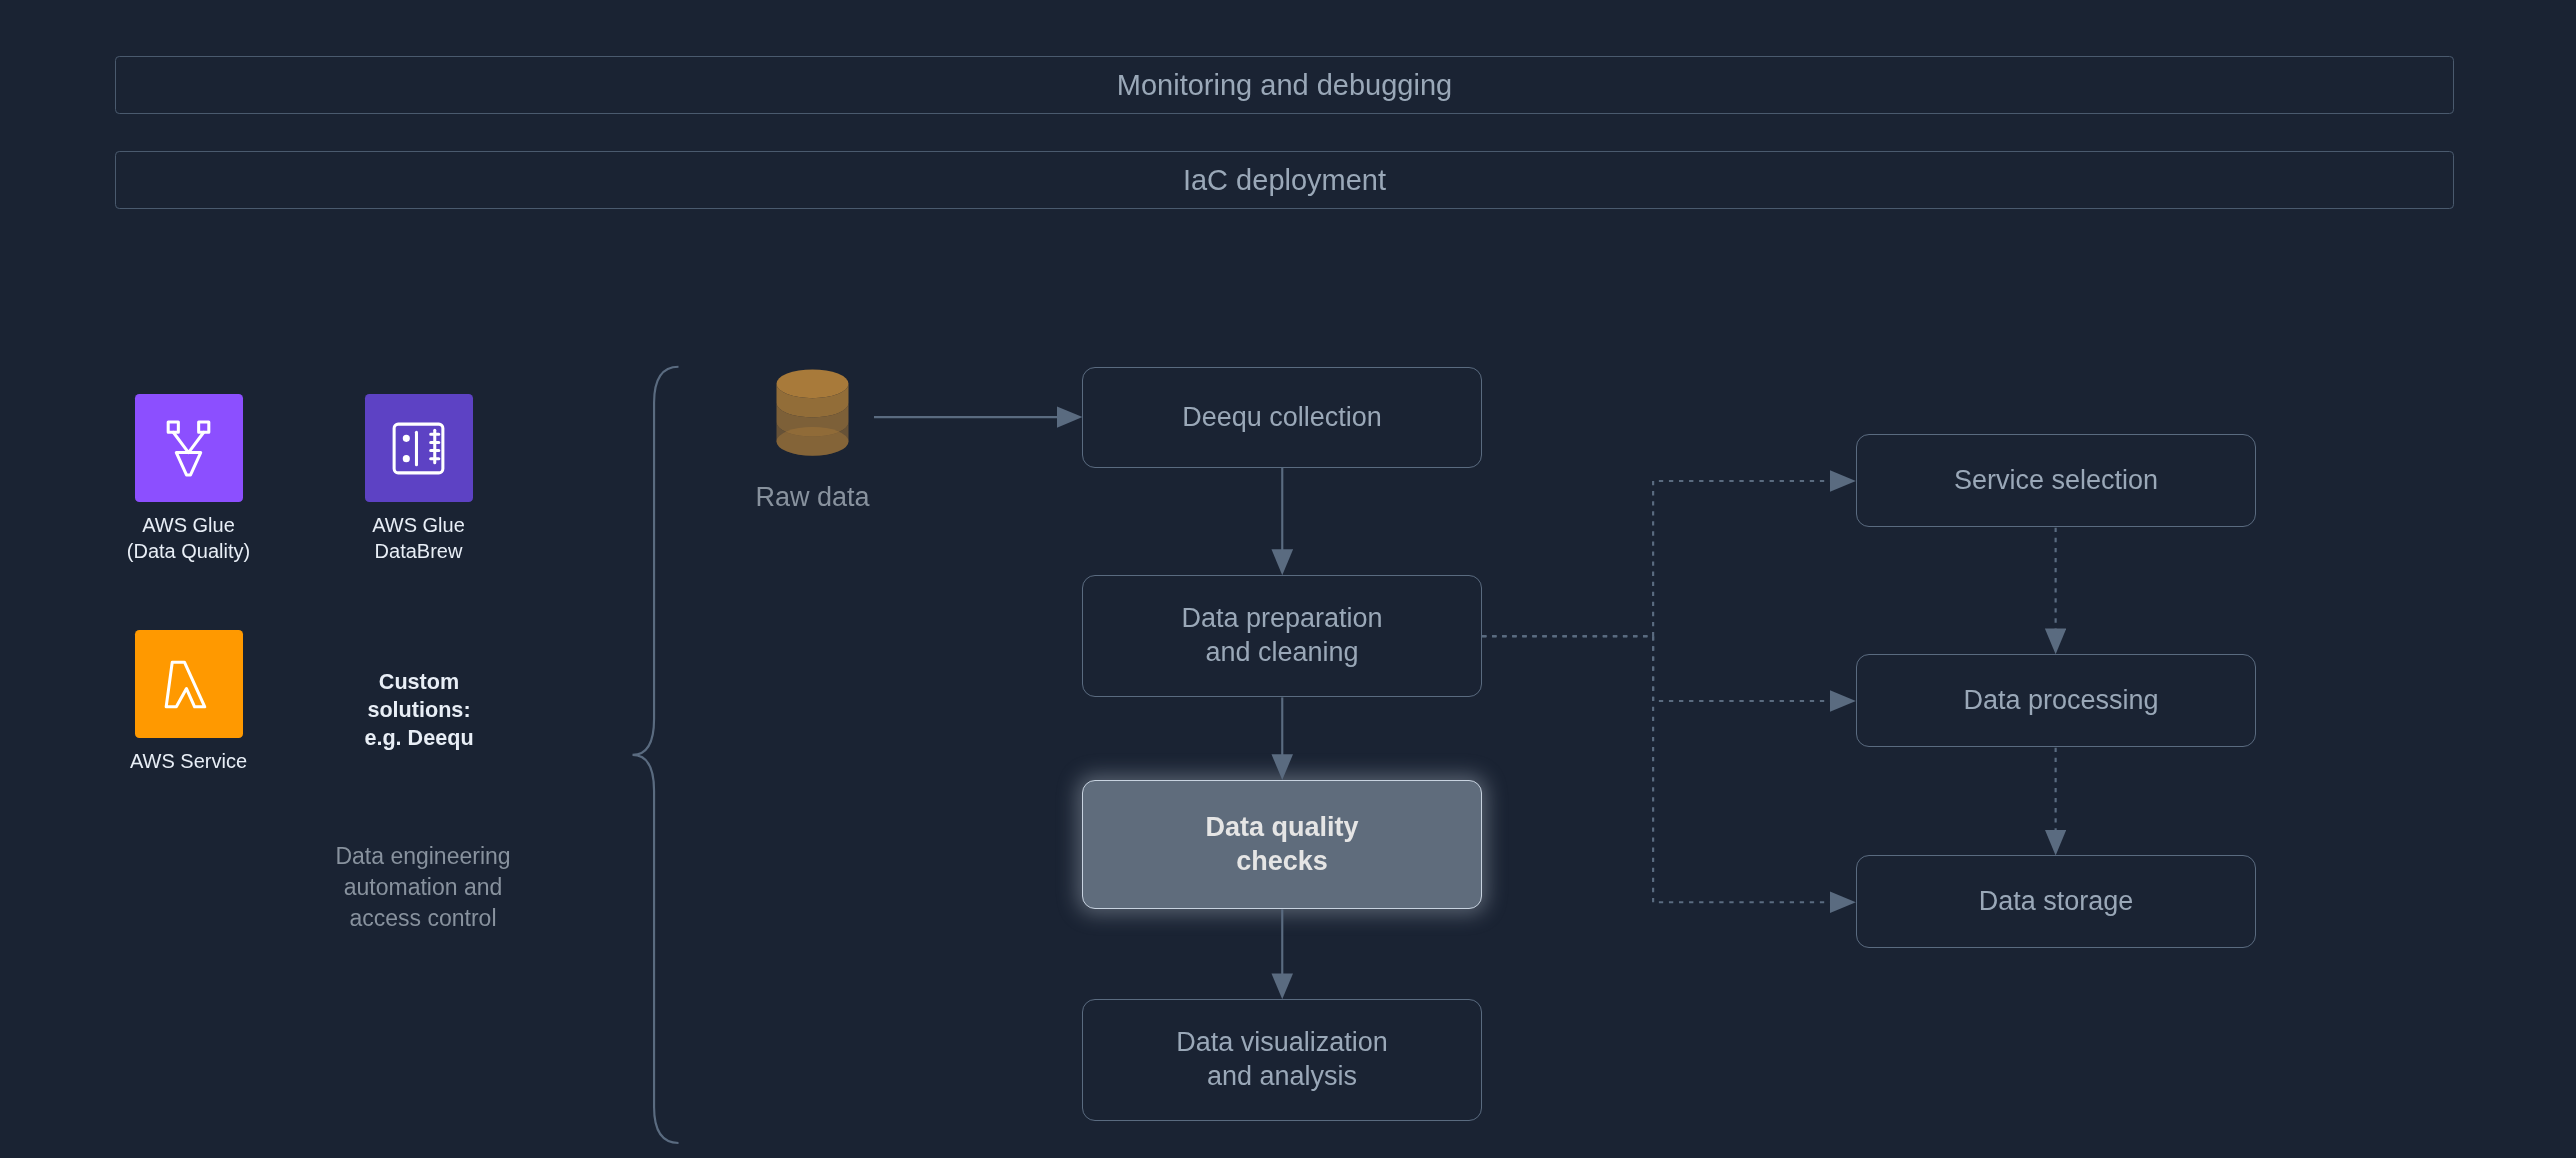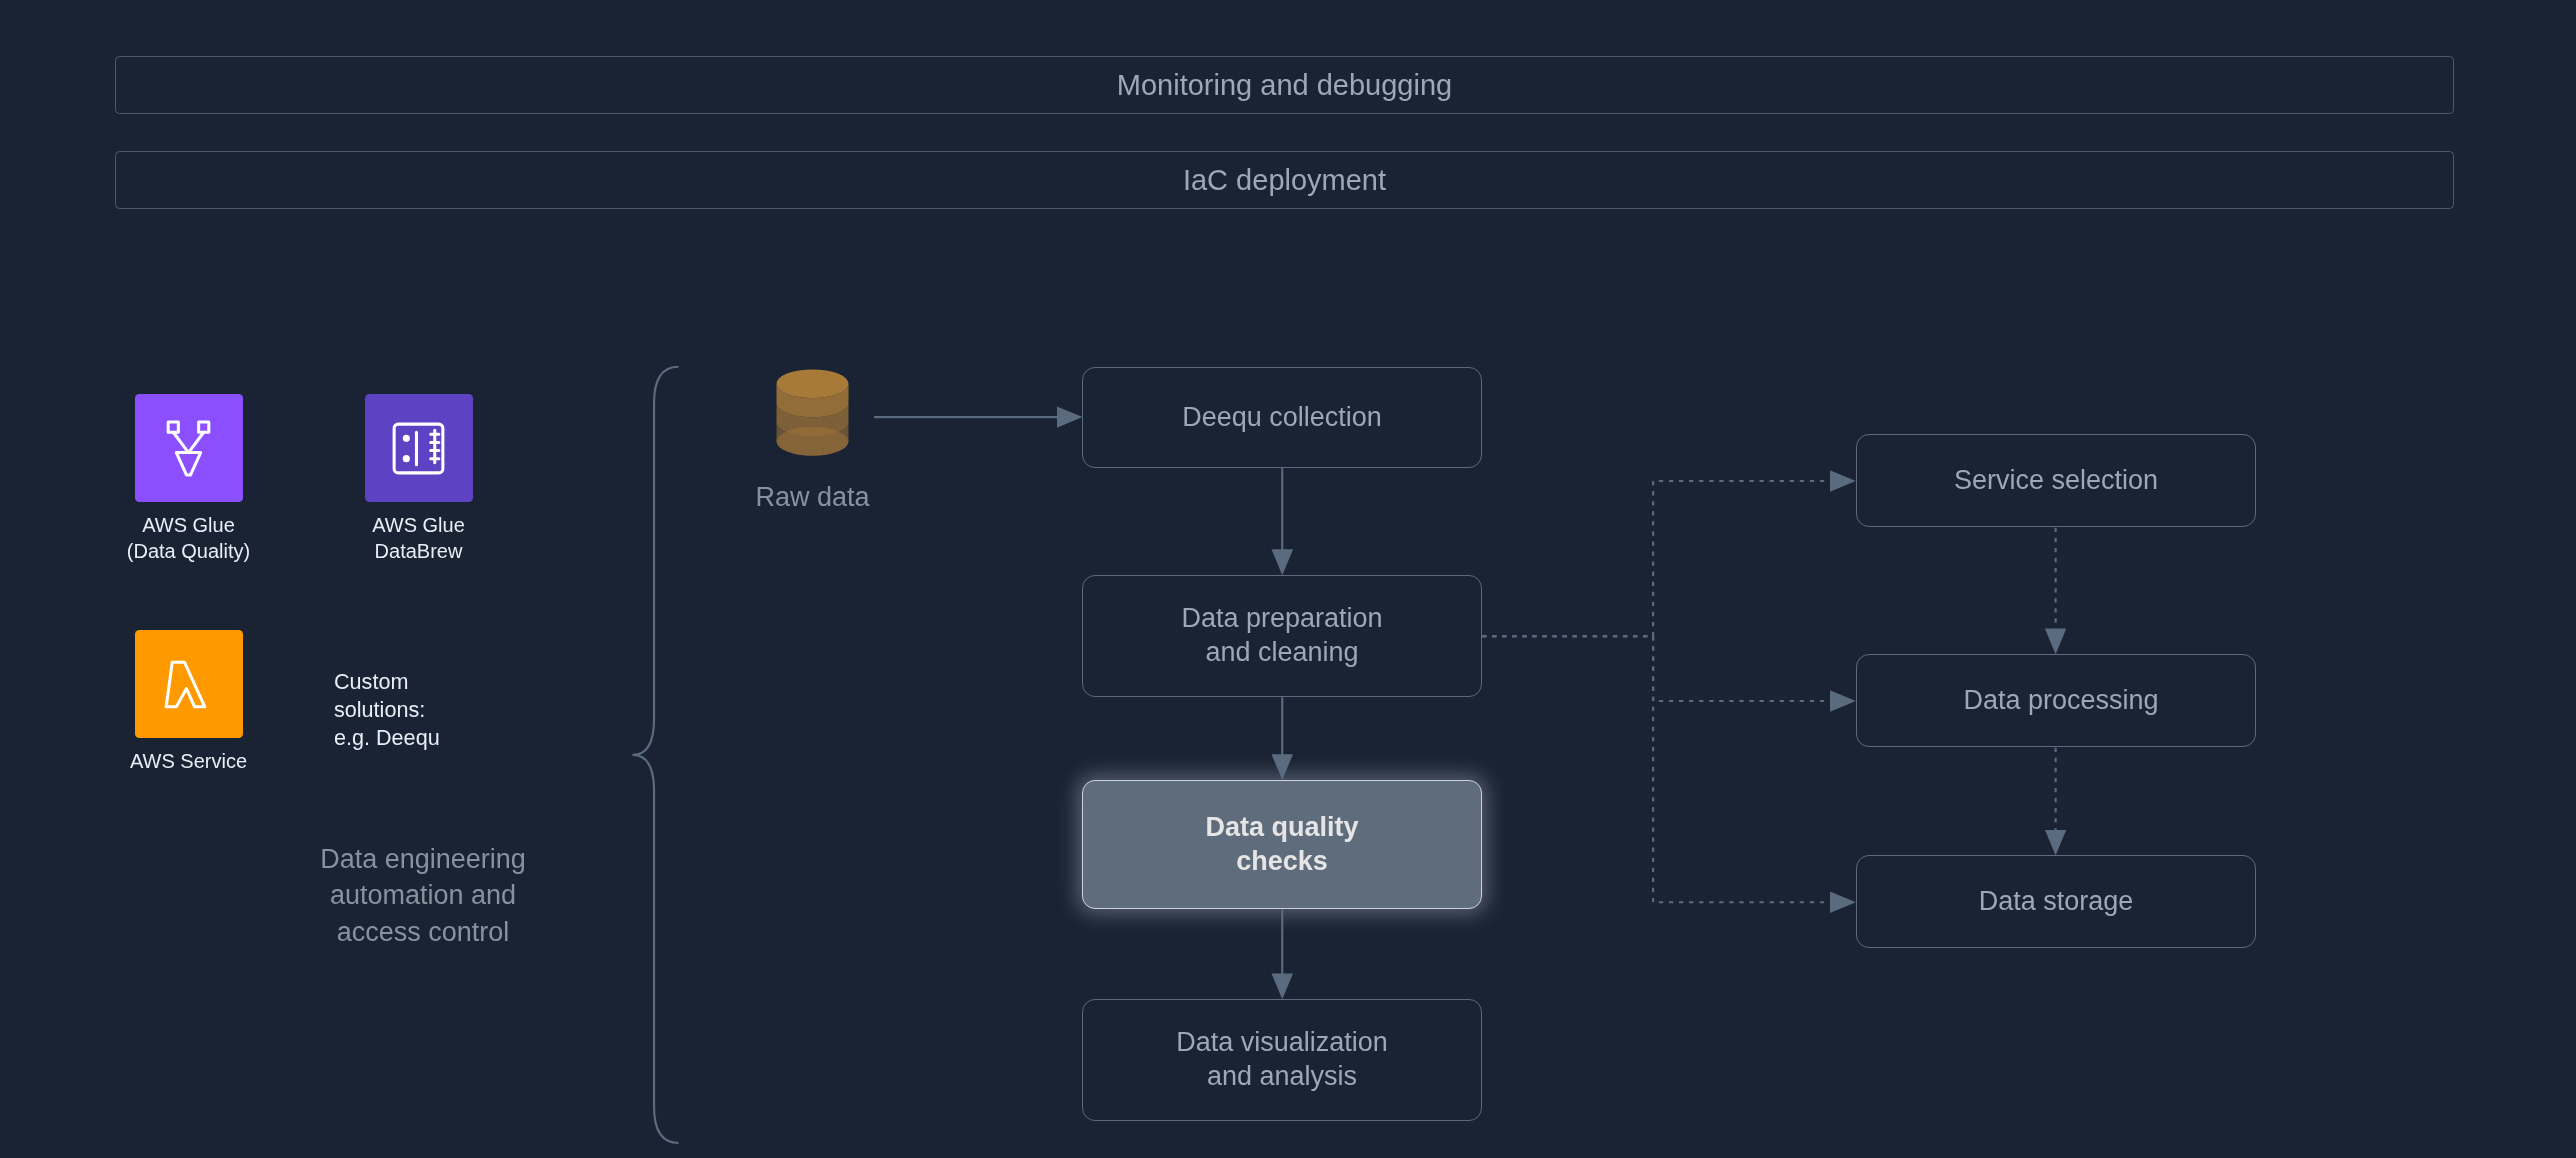--- a/index.html
+++ b/index.html
@@ -41,28 +41,30 @@
   justify-content: center;
   border-radius: 4.3px;
 }
 .svc .lbl { line-height: 1.3; }
 
 
 .txtblock {
   position: absolute;
   color: #e8eef6;
   font-size: 21.6px;
+  text-align: center;
   line-height: 1.3;
+  font-weight: bold;
 }
 
 
 .brace-title {
   position: absolute;
   color: #88929e;
-  font-size: 27px;
+  font-size: 23px;
   line-height: 1.35;
   text-align: center;
 }
 
 
 .rawdata {
   position: absolute;
   text-align: center;
   color: #88929e;
   font-size: 27px;

